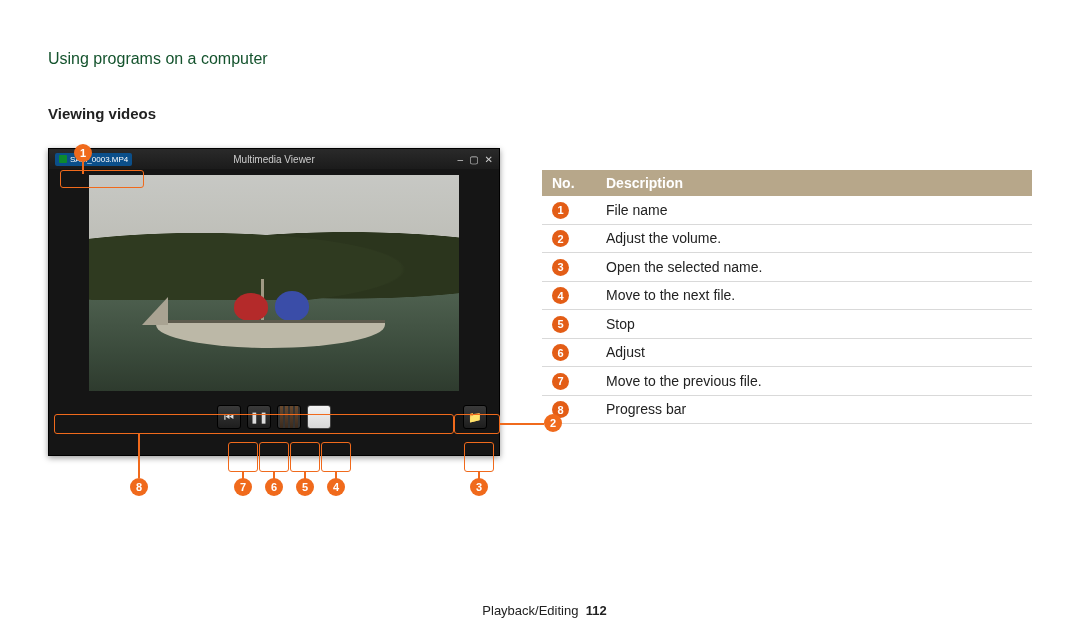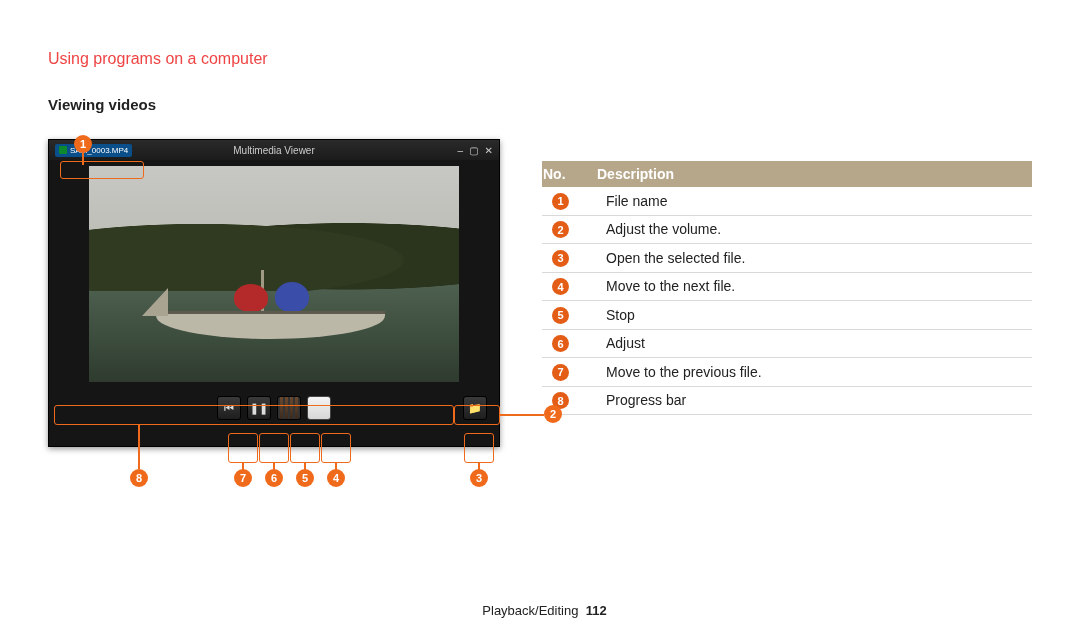--- a/index.html
+++ b/index.html
@@ -8,24 +8,24 @@
     color: #222;
     width: 1080px;
     height: 630px;
     background: #fff;
     position: relative;
   }
   .page {
     padding: 50px 48px 0 48px;
   }
   .breadcrumb {
-    color: #ef4444;
+    color: #14532d;
     font-size: 16px;
     font-weight: 400;
-    margin-bottom: 28px;
+    margin-bottom: 37px;
   }
   .section-title {
     font-size: 15px;
     font-weight: 700;
     margin-bottom: 6px;
     margin-top: 28px;
   }
   .content {
     display: flex;
     gap: 24px;
@@ -173,21 +173,21 @@
   .btn-folder { position:absolute; right:12px; }
 
   
   .table { width:100%; border-collapse:collapse; }
   .thead {
     background:#b7a78a;
     color:#fff;
     font-weight:700;
     font-size:14px;
   }
-  .thead td { padding:5px 1px; }
+  .thead td { padding:5px 10px; }
   .row td { padding:5px 10px; border-bottom:1px solid #d9d9d9; font-size:14px; }
   .num-badge {
     display:inline-flex; width:17px; height:17px; border-radius:50%;
     background:#e35d16; color:#fff; align-items:center; justify-content:center;
     font-size:11px; font-weight:700;
   }
   .col-no { width:54px; text-align:left; }
 
   .footer {
     position:absolute; left:0; right:0; bottom:12px;
@@ -287,21 +287,21 @@
             <tr class="row">
               <td class="col-no"><span class="num-badge">1</span></td>
               <td>File name</td>
             </tr>
             <tr class="row">
               <td class="col-no"><span class="num-badge">2</span></td>
               <td>Adjust the volume.</td>
             </tr>
             <tr class="row">
               <td class="col-no"><span class="num-badge">3</span></td>
-              <td>Open the selected file.</td>
+              <td>Open the selected name.</td>
             </tr>
             <tr class="row">
               <td class="col-no"><span class="num-badge">4</span></td>
               <td>Move to the next file.</td>
             </tr>
             <tr class="row">
               <td class="col-no"><span class="num-badge">5</span></td>
               <td>Stop</td>
             </tr>
             <tr class="row">

